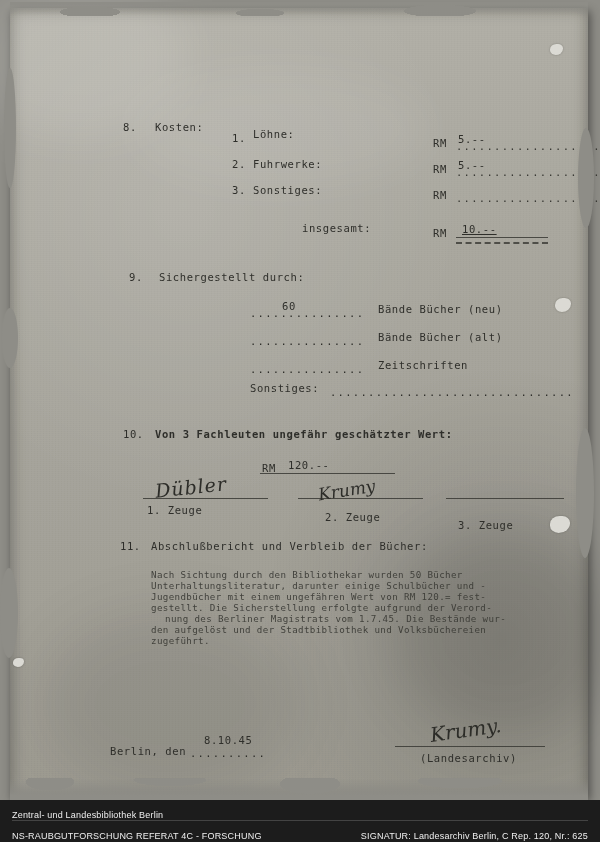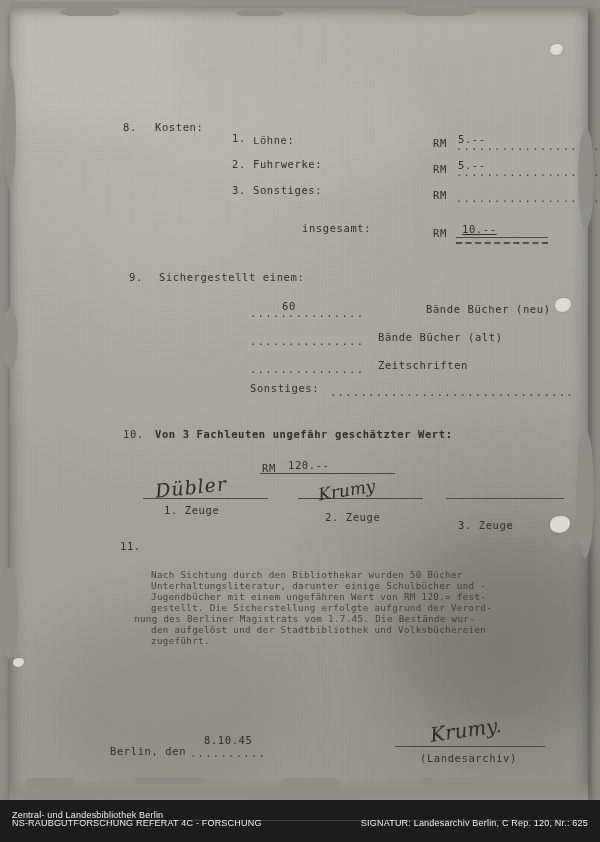--- a/index.html
+++ b/index.html
@@ -109,21 +109,21 @@
     left: 0; bottom: 0;
     width: 600px; height: 42px;
     background: #1c1c1c;
     color: #efefef;
     font-size: 9px;
     letter-spacing: .2px;
   }
   #footer .fl { position: absolute; left: 12px; }
   #footer .fr { position: absolute; right: 12px; }
   #footer .r1 { top: 10px; }
-  #footer .r2 { top: 18px; }
+  #footer .r2 { top: 31px; }
   #footer .rule-top {
     position: absolute; left: 12px; right: 12px; top: 20px;
     height: 1px; background: #6a6a6a; opacity: .5;
   }
 </style>
 </head>
 <body>
 
 <div id="page">
 
@@ -135,21 +135,21 @@
     <div class="blotch" style="left:380px; top:520px; width:230px; height:210px; background:rgba(0,0,0,.10); filter:blur(26px);"></div>
     <div class="blotch" style="left:30px; top:600px; width:260px; height:190px; background:rgba(0,0,0,.07); filter:blur(28px);"></div>
     <div class="blotch" style="left:120px; top:60px; width:300px; height:120px; background:rgba(255,255,255,.06); filter:blur(20px);"></div>
 
     <div id="typed">
 
       <div class="ln hd" style="left:113px; top:114px;">8.</div>
       <div class="ln hd" style="left:145px; top:114px;">Kosten:</div>
 
       <div class="ln" style="left:222px; top:125px;">1.</div>
-      <div class="ln" style="left:243px; top:128px;font-family:Liberation Mono, monospace;">Löhne:</div>
+      <div class="ln" style="left:243px; top:121px;">Löhne:</div>
       <div class="ln" style="left:423px; top:130px;">RM</div>
       <div class="ln" style="left:448px; top:126px;">5.--</div>
       <div class="ln dots" style="left:446px; top:133px; color:#3a3a35;">........................</div>
 
       <div class="ln" style="left:222px; top:151px;">2.</div>
       <div class="ln" style="left:243px; top:151px;">Fuhrwerke:</div>
       <div class="ln" style="left:423px; top:156px;">RM</div>
       <div class="ln" style="left:448px; top:152px;">5.--</div>
       <div class="ln dots" style="left:446px; top:159px; color:#3a3a35;">........................</div>
 
@@ -158,25 +158,25 @@
       <div class="ln" style="left:423px; top:182px;">RM</div>
       <div class="ln dots" style="left:446px; top:185px; color:#3a3a35;">........................</div>
 
       <div class="ln" style="left:292px; top:215px;">insgesamt:</div>
       <div class="ln" style="left:423px; top:220px;">RM</div>
       <div class="ln" style="left:452px; top:216px;text-decoration:underline;">10.--</div>
       <div class="rule" style="left:446px; top:229px; width:92px;"></div>
       <div class="dashrule" style="left:446px; top:234px; width:92px;"></div>
 
       <div class="ln hd" style="left:119px; top:264px;">9.</div>
-      <div class="ln hd" style="left:149px; top:264px;">Sichergestellt einem:</div>
+      <div class="ln hd" style="left:149px; top:264px;">Sichergestellt durch:</div>
 
       <div class="ln dots" style="left:240px; top:300px;">...............</div>
       <div class="ln" style="left:272px; top:293px;">60</div>
-      <div class="ln" style="left:368px; top:296px;margin-left:48px;">Bände Bücher (neu)</div>
+      <div class="ln" style="left:368px; top:296px;">Bände Bücher (neu)</div>
 
       <div class="ln dots" style="left:240px; top:328px;">...............</div>
       <div class="ln" style="left:368px; top:324px;">Bände Bücher (alt)</div>
 
       <div class="ln dots" style="left:240px; top:356px;">...............</div>
       <div class="ln" style="left:368px; top:352px;">Zeitschriften</div>
 
       <div class="ln" style="left:240px; top:375px;">Sonstiges:</div>
       <div class="ln dots" style="left:320px; top:379px;">................................</div>
 
@@ -184,32 +184,33 @@
       <div class="ln hd" style="left:145px; top:421px;font-weight:bold;">Von 3 Fachleuten ungefähr geschätzter Wert:</div>
 
       <div class="ln" style="left:252px; top:455px;">RM</div>
       <div class="ln" style="left:278px; top:452px;">120.--</div>
       <div class="rule" style="left:250px; top:465px; width:135px;"></div>
 
       <div class="rule" style="left:133px; top:490px; width:125px;"></div>
       <div class="rule" style="left:288px; top:490px; width:125px;"></div>
       <div class="rule" style="left:436px; top:490px; width:118px;"></div>
 
-      <div class="ln" style="left:154px; top:497px;">1. Zeuge</div>
+      <div class="ln" style="left:137px; top:497px;">1. Zeuge</div>
       <div class="ln" style="left:315px; top:504px;">2. Zeuge</div>
       <div class="ln" style="left:448px; top:512px;">3. Zeuge</div>
 
       <div class="ln hd" style="left:110px; top:533px;">11.</div>
+      <div class="ln hd" style="left:141px; top:533px;">Abschlußbericht und Verbleib der Bücher:</div>
 
       <div id="report">
         <div class="ln sm" style="left:141px; top:562px;">Nach Sichtung durch den Bibliothekar wurden 50 Bücher</div>
         <div class="ln sm" style="left:141px; top:573px;">Unterhaltungsliteratur, darunter einige Schulbücher und -</div>
         <div class="ln sm" style="left:141px; top:584px;">Jugendbücher mit einem ungefähren Wert von RM 120.= fest-</div>
         <div class="ln sm" style="left:141px; top:595px;">gestellt. Die Sicherstellung erfolgte aufgrund der Verord-</div>
-        <div class="ln sm" style="left:124px; top:606px;">nung des Berliner Magistrats vom 1.7.45. Die Bestände wur-</div>
+        <div class="ln sm" style="left:155px; top:606px;">nung des Berliner Magistrats vom 1.7.45. Die Bestände wur-</div>
         <div class="ln sm" style="left:141px; top:617px;">den aufgelöst und der Stadtbibliothek und Volksbüchereien</div>
         <div class="ln sm" style="left:141px; top:628px;">zugeführt.</div>
       </div>
 
       <div class="ln hd" style="left:100px; top:738px;">Berlin, den</div>
       <div class="ln" style="left:194px; top:727px;">8.10.45</div>
       <div class="ln dots" style="left:180px; top:740px;">..........</div>
 
       <div class="rule" style="left:385px; top:738px; width:150px;"></div>
       <div class="ln" style="left:410px; top:745px;">(Landesarchiv)</div>

